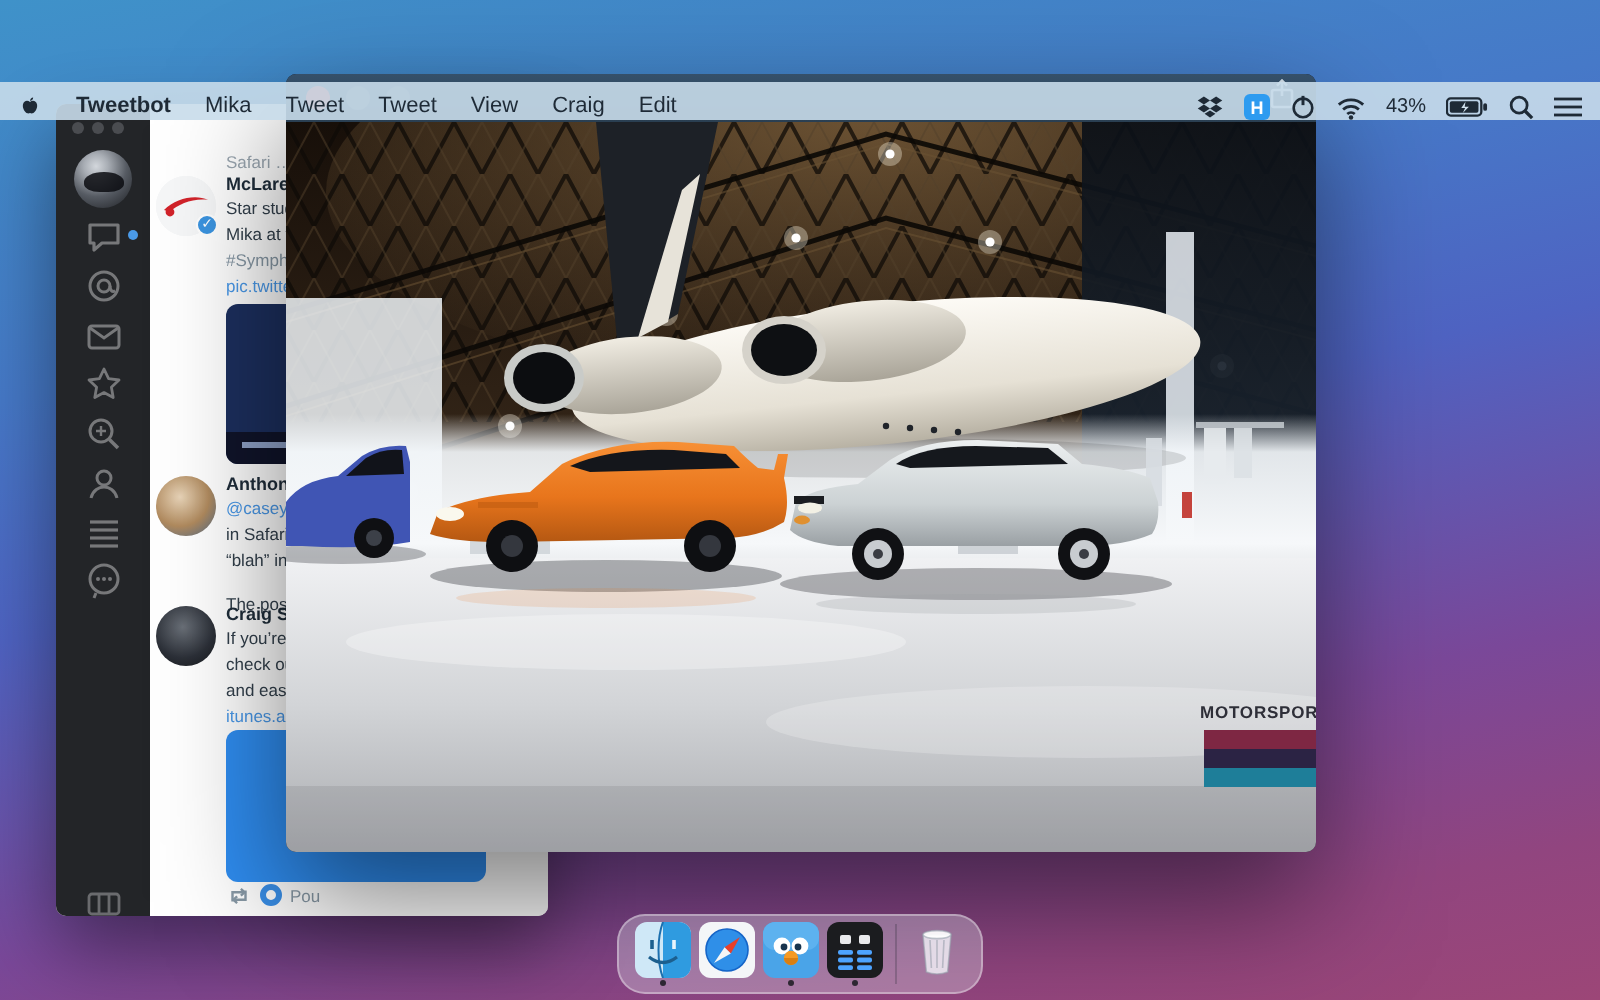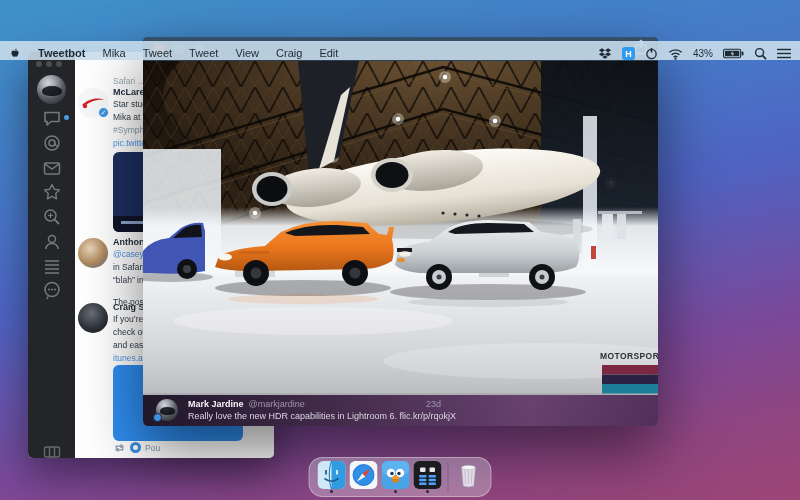--- a/index.html
+++ b/index.html
@@ -516,30 +516,20 @@
 
         <g>
           <text x="457" y="298" font-size="8.5" font-weight="bold" letter-spacing="0.4" fill="#2e2f38" font-family="Liberation Sans, sans-serif">MOTORSPORT.</text>
           <rect x="459" y="304" width="56" height="9.5" fill="#7e2743"></rect>
           <rect x="459" y="313.5" width="56" height="9.5" fill="#2b2344"></rect>
           <rect x="459" y="323" width="56" height="9.5" fill="#1e7e99"></rect>
         </g>
       </svg>
 
       
-      <div class="v-caption">
-        <div class="cap-ava helmet-avatar"></div>
-        <span class="cap-badge"></span>
-        <div class="cap-row1">
-          <span class="cap-name">Mark Jardine</span>
-          <span class="cap-handle">@markjardine</span>
-        </div>
-        <span class="cap-time">23d</span>
-        <div class="cap-text">Really love the new HDR capabilities in Lightroom 6. flic.kr/p/rqokjX</div>
-      </div>
     </div>
   </div>
 
   <div class="dock">
     <div class="dock-item">
       <svg width="28" height="28" viewBox="0 0 28 28">
           <rect width="28" height="28" rx="6" fill="#cfe8f7"></rect>
           <path d="M14 0 h8 a6 6 0 0 1 6 6 v16 a6 6 0 0 1 -6 6 h-8 z" fill="#2f9be0"></path>
           <path d="M14 0 C11 8 11 20 14 28" fill="none" stroke="#1c6fae" stroke-width="1"></path>
           <line x1="8.5" y1="9" x2="8.5" y2="13.5" stroke="#1c5f8e" stroke-width="1.8"></line>

